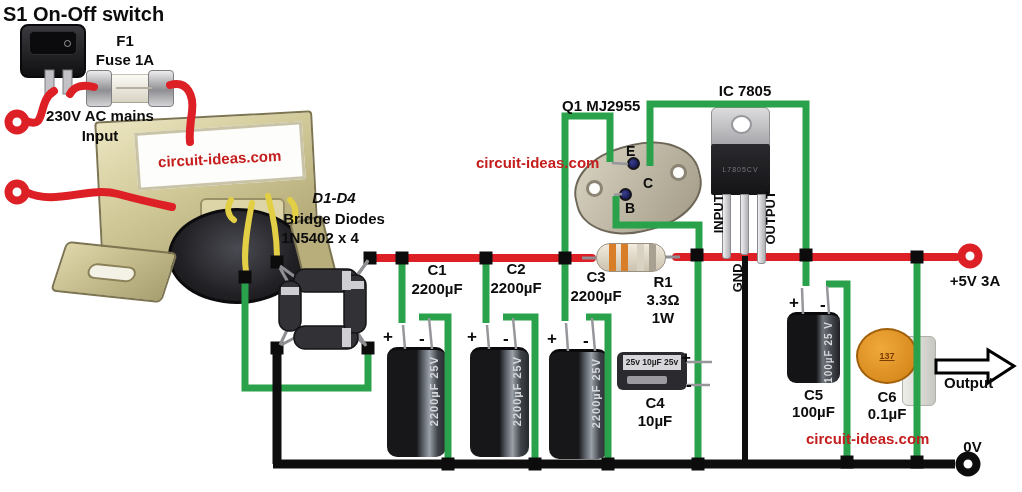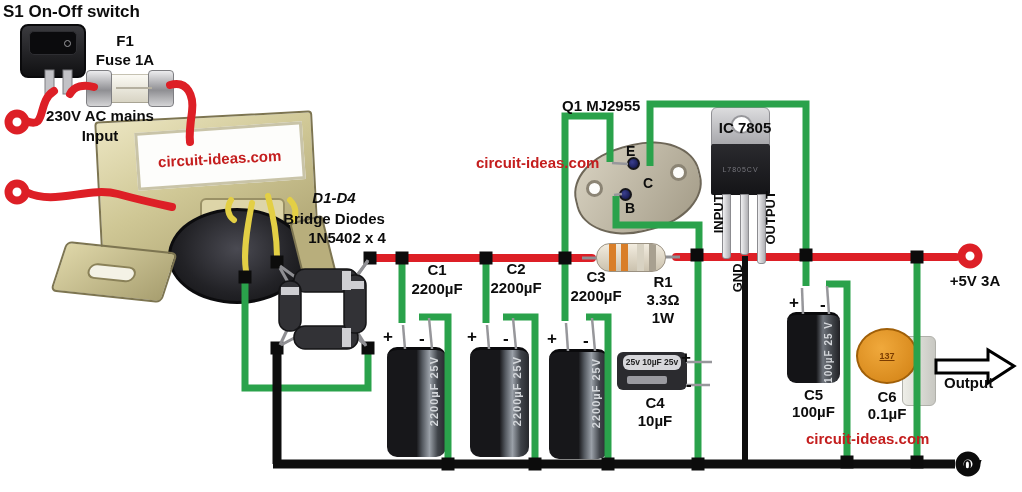--- a/index.html
+++ b/index.html
@@ -33,21 +33,21 @@
   .tx-flange { left:58px; top:246px; width:112px; height:52px; transform:rotate(6deg) skewX(-12deg); background:linear-gradient(135deg,#ded6a8,#a89f70); border:2px solid #7d7551; border-radius:6px; }
   .tx-hole { position:absolute; left:28px; top:17px; width:48px; height:16px; background:#f4f2e6; border:2px solid #8a8158; border-radius:8px; }
   .tx-flange2 { left:296px; top:218px; width:34px; height:60px; transform:rotate(-14deg); background:#b8ae7c; border:2px solid #7d7551; border-radius:4px; }
   
   .bigcap { width:59px; height:110px; border-radius:10px; border-top:3px solid #0a0a0c;
     background:linear-gradient(90deg,#17171a 0%,#17171a 50%,#555a61 60%,#9aa0a8 72%,#3f4349 86%,#26282c 100%); }
   .capvtext { position:absolute; right:6px; top:6px; writing-mode:vertical-rl; transform:rotate(180deg);
     color:#d4d7db; font-size:11px; font-weight:bold; letter-spacing:1px; white-space:nowrap; }
   
   .c4body { left:617px; top:352px; width:70px; height:38px; background:#2b2b2f; border-radius:6px; }
-  .c4band { position:absolute; left:6px; top:3px; width:58px; height:15px; background:#d7d7db; border-radius:6px;
+  .c4band { position:absolute; left:6px; top:3px; width:58px; height:15px; background:#d7d7db; border-radius:0;
     font-size:8.5px; font-weight:bold; color:#222; text-align:center; line-height:15px; }
   .c4base { position:absolute; left:10px; bottom:6px; width:40px; height:8px; background:#9a9aa0; border-radius:2px; }
   
   .c5body { left:787px; top:312px; width:53px; height:71px; border-radius:9px; border-top:3px solid #0a0a0c;
     background:linear-gradient(90deg,#141417 0%,#141417 55%,#6f747c 68%,#3a3d42 88%,#202024 100%); }
   
   .c6leads { left:902px; top:336px; width:34px; height:70px; background:linear-gradient(90deg,#eeeee8,#c8c8c2); border:1px solid #b0b0aa; border-radius:6px; }
   .c6disc { left:856px; top:328px; width:62px; height:56px; border-radius:50%; background:radial-gradient(circle at 40% 35%,#f0a93c,#d07f12); border:2px solid #a05f08;
     display:flex; align-items:center; justify-content:center; }
   .c6disc span { font-size:9px; font-weight:bold; color:#7a3c00; text-decoration:underline; }
@@ -254,51 +254,51 @@
   <div class="comp-top r1body">
     <div class="band" style="left:12px; background:#d97e28;"></div>
     <div class="band" style="left:24px; background:#d97e28;"></div>
     <div class="band" style="left:40px; background:#d8d2c2;"></div>
     <div class="band" style="left:52px; background:#a8a090;"></div>
   </div>
   <div class="comp-top ic-pin" style="left:722px; top:194px; height:65px;"></div>
   <div class="comp-top ic-pin" style="left:740px; top:194px; height:61px;"></div>
   <div class="comp-top ic-pin" style="left:757px; top:194px; height:70px;"></div>
 
-  <div class="lbl" style="left:3px; top:2px; font-size:17px;">S1 On-Off switch</div>
+  <div class="lbl" style="left:3px; top:2px; font-size:20px;">S1 On-Off switch</div>
   <div class="lbl ctr" style="left:105px; top:32px; width:40px;">F1</div>
   <div class="lbl ctr" style="left:84px; top:51px; width:82px;">Fuse 1A</div>
   <div class="lbl ctr" style="left:33px; top:107px; width:134px;">230V AC mains</div>
   <div class="lbl ctr" style="left:33px; top:127px; width:134px;">Input</div>
   <div class="lbl wm" style="left:158px; top:150px; transform:rotate(-3deg);">circuit-ideas.com</div>
   <div class="lbl ctr" style="left:278px; top:189px; width:112px;font-style:italic;">D1-D4</div>
   <div class="lbl ctr" style="left:278px; top:210px; width:112px;">Bridge Diodes</div>
-  <div class="lbl ctr" style="left:291px; top:229px; width:112px;">1N5402 x 4</div>
+  <div class="lbl ctr" style="left:264px; top:229px; width:112px;">1N5402 x 4</div>
   <div class="lbl ctr" style="left:401px; top:261px; width:72px;">C1</div>
   <div class="lbl ctr" style="left:401px; top:280px; width:72px;">2200µF</div>
   <div class="lbl ctr" style="left:480px; top:260px; width:72px;">C2</div>
   <div class="lbl ctr" style="left:480px; top:279px; width:72px;">2200µF</div>
   <div class="lbl ctr" style="left:560px; top:268px; width:72px;">C3</div>
   <div class="lbl ctr" style="left:560px; top:287px; width:72px;">2200µF</div>
   <div class="lbl" style="left:562px; top:97px;">Q1 MJ2955</div>
   <div class="lbl wm" style="left:476px; top:154px;">circuit-ideas.com</div>
-  <div class="lbl ctr" style="left:697px; top:82px; width:96px;margin-top:37px;">IC 7805</div>
+  <div class="lbl ctr" style="left:697px; top:82px; width:96px;">IC 7805</div>
   <div class="lbl ctr" style="left:632px; top:273px; width:62px;">R1</div>
   <div class="lbl ctr" style="left:632px; top:291px; width:62px;">3.3Ω</div>
   <div class="lbl ctr" style="left:632px; top:309px; width:62px;">1W</div>
   <div class="lbl ctr" style="left:625px; top:394px; width:60px;">C4</div>
   <div class="lbl ctr" style="left:625px; top:412px; width:60px;">10µF</div>
   <div class="lbl ctr" style="left:787px; top:386px; width:53px;">C5</div>
   <div class="lbl ctr" style="left:780px; top:403px; width:67px;">100µF</div>
   <div class="lbl ctr" style="left:856px; top:388px; width:62px;">C6</div>
   <div class="lbl ctr" style="left:852px; top:405px; width:70px;">0.1µF</div>
   <div class="lbl ctr" style="left:925px; top:272px; width:100px;">+5V 3A</div>
   <div class="lbl" style="left:944px; top:374px;">Output</div>
   <div class="lbl wm" style="left:806px; top:430px;">circuit-ideas.com</div>
-  <div class="lbl ctr" style="left:950px; top:456px; width:45px;">0V</div>
+  <div class="lbl ctr" style="left:950px; top:438px; width:45px;">0V</div>
 
   <div class="lbl sign" style="left:383px; top:327px;">+</div>
   <div class="lbl sign" style="left:419px; top:329px;">-</div>
   <div class="lbl sign" style="left:467px; top:327px;">+</div>
   <div class="lbl sign" style="left:503px; top:329px;">-</div>
   <div class="lbl sign" style="left:547px; top:329px;">+</div>
   <div class="lbl sign" style="left:583px; top:331px;">-</div>
   <div class="lbl sign" style="left:681px; top:348px;">+</div>
   <div class="lbl sign" style="left:686px; top:375px;">-</div>
   <div class="lbl sign" style="left:789px; top:293px;">+</div>

